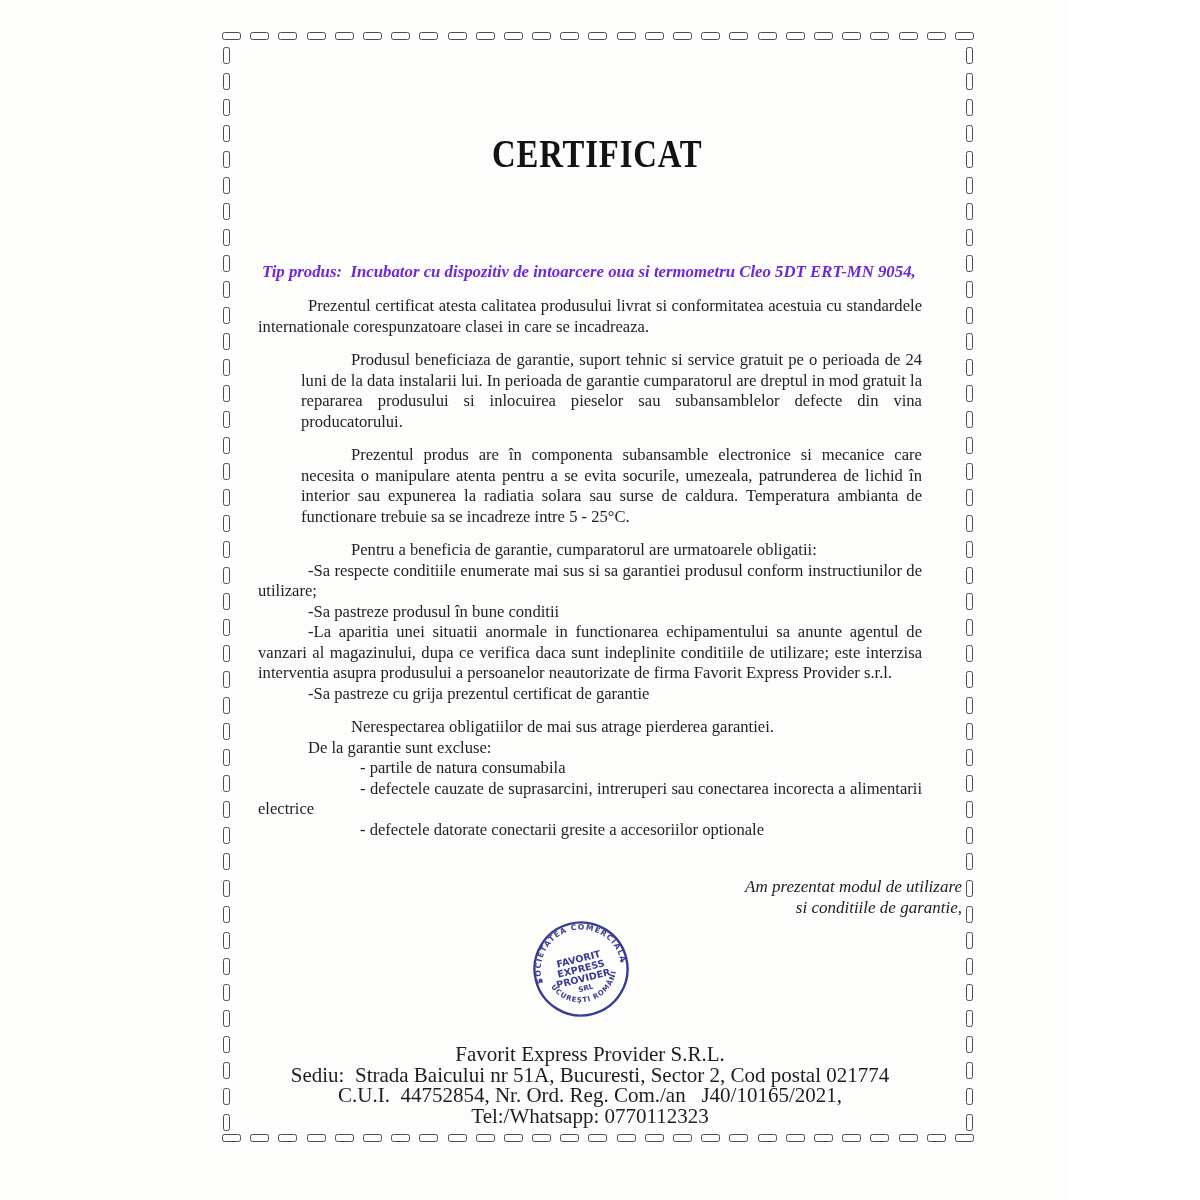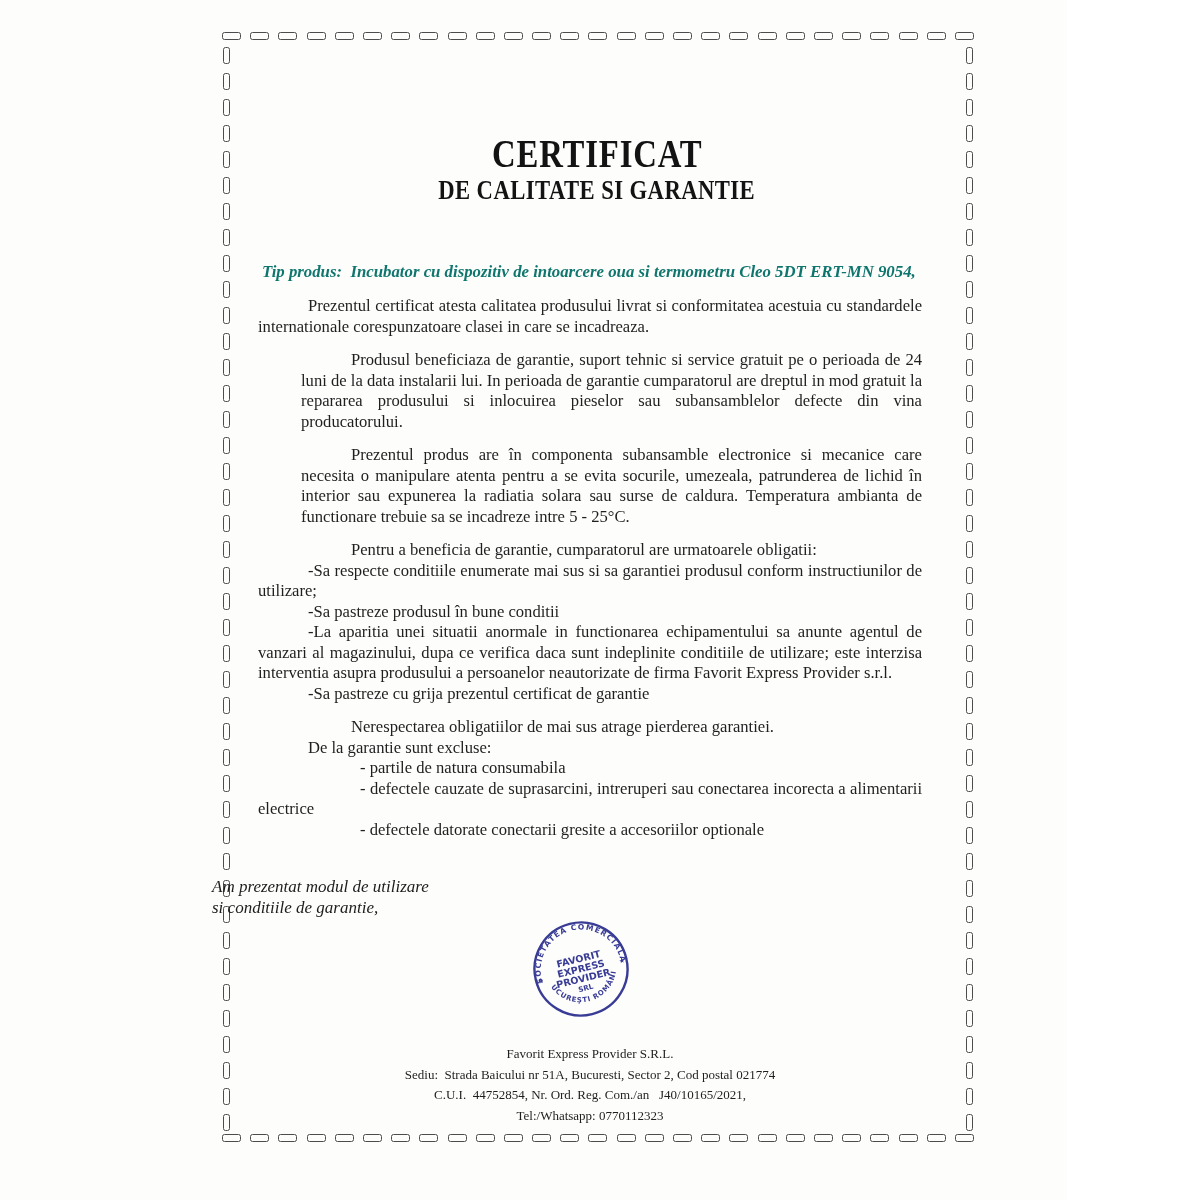--- a/index.html
+++ b/index.html
@@ -28,44 +28,44 @@
   .b-right{left:966px;top:47px;width:8px;height:1084px;}
 
   
   .title-wrap{position:absolute;left:222px;top:134px;width:750px;text-align:center;color:#131313;}
   .title-main{display:inline-block;font-size:39px;font-weight:bold;letter-spacing:1px;transform:scaleX(.84);transform-origin:center;line-height:1.05;}
   .title-sub{display:block;margin-top:1px;}
   .title-sub span{display:inline-block;font-size:27px;font-weight:bold;letter-spacing:.5px;transform:scaleX(.84);transform-origin:center;line-height:1.1;}
 
   
   .product{position:absolute;left:262px;top:244px;width:690px;
-    font-weight:bold;font-style:italic;font-size:16.8px;line-height:21.5px;color:#0f766e;}
+    font-weight:bold;font-style:italic;font-size:16.8px;line-height:21.5px;color:#6d28d9;}
   .product .l1{white-space:pre;}
   .product .l2{display:block;padding-left:6px;white-space:pre;}
 
   
   .body-text{position:absolute;left:258px;top:296px;width:664px;font-size:16.6px;line-height:20.5px;color:#1f1f1f;}
   .body-text p{margin:0;}
   .body-text p.gap{margin-top:13px;margin-left:43px;}
   .body-text p.indent1{text-indent:50px;}
   .body-text p.indent2{text-indent:102px;}
   .body-text p.justify{text-align:justify;}
 
   
-  .closing{position:absolute;left:212px;top:876px;width:750px;text-align:left;
+  .closing{position:absolute;left:212px;top:876px;width:750px;text-align:right;
     font-style:italic;font-size:17px;line-height:21px;color:#1d1d1d;}
 
   
   .stamp{position:absolute;left:531px;top:919px;width:100px;height:100px;
     transform:rotate(-14deg);opacity:.93;}
   .stamp text{font-family:"DejaVu Sans","Liberation Sans",sans-serif;}
 
   
   .footer{position:absolute;left:215px;top:1044px;width:750px;text-align:center;
-    font-size:13px;line-height:20.5px;color:#1e1e1e;}
+    font-size:21px;line-height:20.5px;color:#1e1e1e;}
   .footer div{white-space:pre-wrap;}
 </style>
 </head>
 <body>
 
 <div class="page">
 
   <div class="bstrip h b-top">
       <div class="dash h"></div>
       <div class="dash h"></div>
@@ -208,21 +208,20 @@
       <div class="dash v"></div>
       <div class="dash v"></div>
       <div class="dash v"></div>
       <div class="dash v"></div>
       <div class="dash v"></div>
       <div class="dash v"></div>
     </div>
 
   <div class="title-wrap">
     <span class="title-main">CERTIFICAT</span>
-    <span class="title-sub"><span>DE CALITATE SI GARANTIE</span></span>
   </div>
 
   <p class="product"><span class="l1"><span>Tip produs:</span><span>  Incubator cu dispozitiv de intoarcere oua si termometru Cleo 5DT ERT-MN 9054,</span></span></p>
 
   <div class="body-text">
       <p class="bp indent1 justify">Prezentul certificat atesta calitatea produsului livrat si conformitatea acestuia cu standardele internationale corespunzatoare clasei in care se incadreaza.</p>
       <p class="bp indent1 gap justify">Produsul beneficiaza de garantie, suport tehnic si service gratuit pe o perioada de 24 luni de la data instalarii lui. In perioada de garantie cumparatorul are dreptul in mod gratuit la repararea produsului si inlocuirea pieselor sau subansamblelor defecte din vina producatorului.</p>
       <p class="bp indent1 gap justify">Prezentul produs are în componenta subansamble electronice si mecanice care necesita o manipulare atenta pentru a se evita socurile, umezeala, patrunderea de lichid în interior sau expunerea la radiatia solara sau surse de caldura. Temperatura ambianta de functionare trebuie sa se incadreze intre 5 - 25°C.</p>
       <p class="bp indent1 gap">Pentru a beneficia de garantie, cumparatorul are urmatoarele obligatii:</p>
       <p class="bp indent1 justify">-Sa respecte conditiile enumerate mai sus si sa garantiei produsul conform instructiunilor de utilizare;</p>

